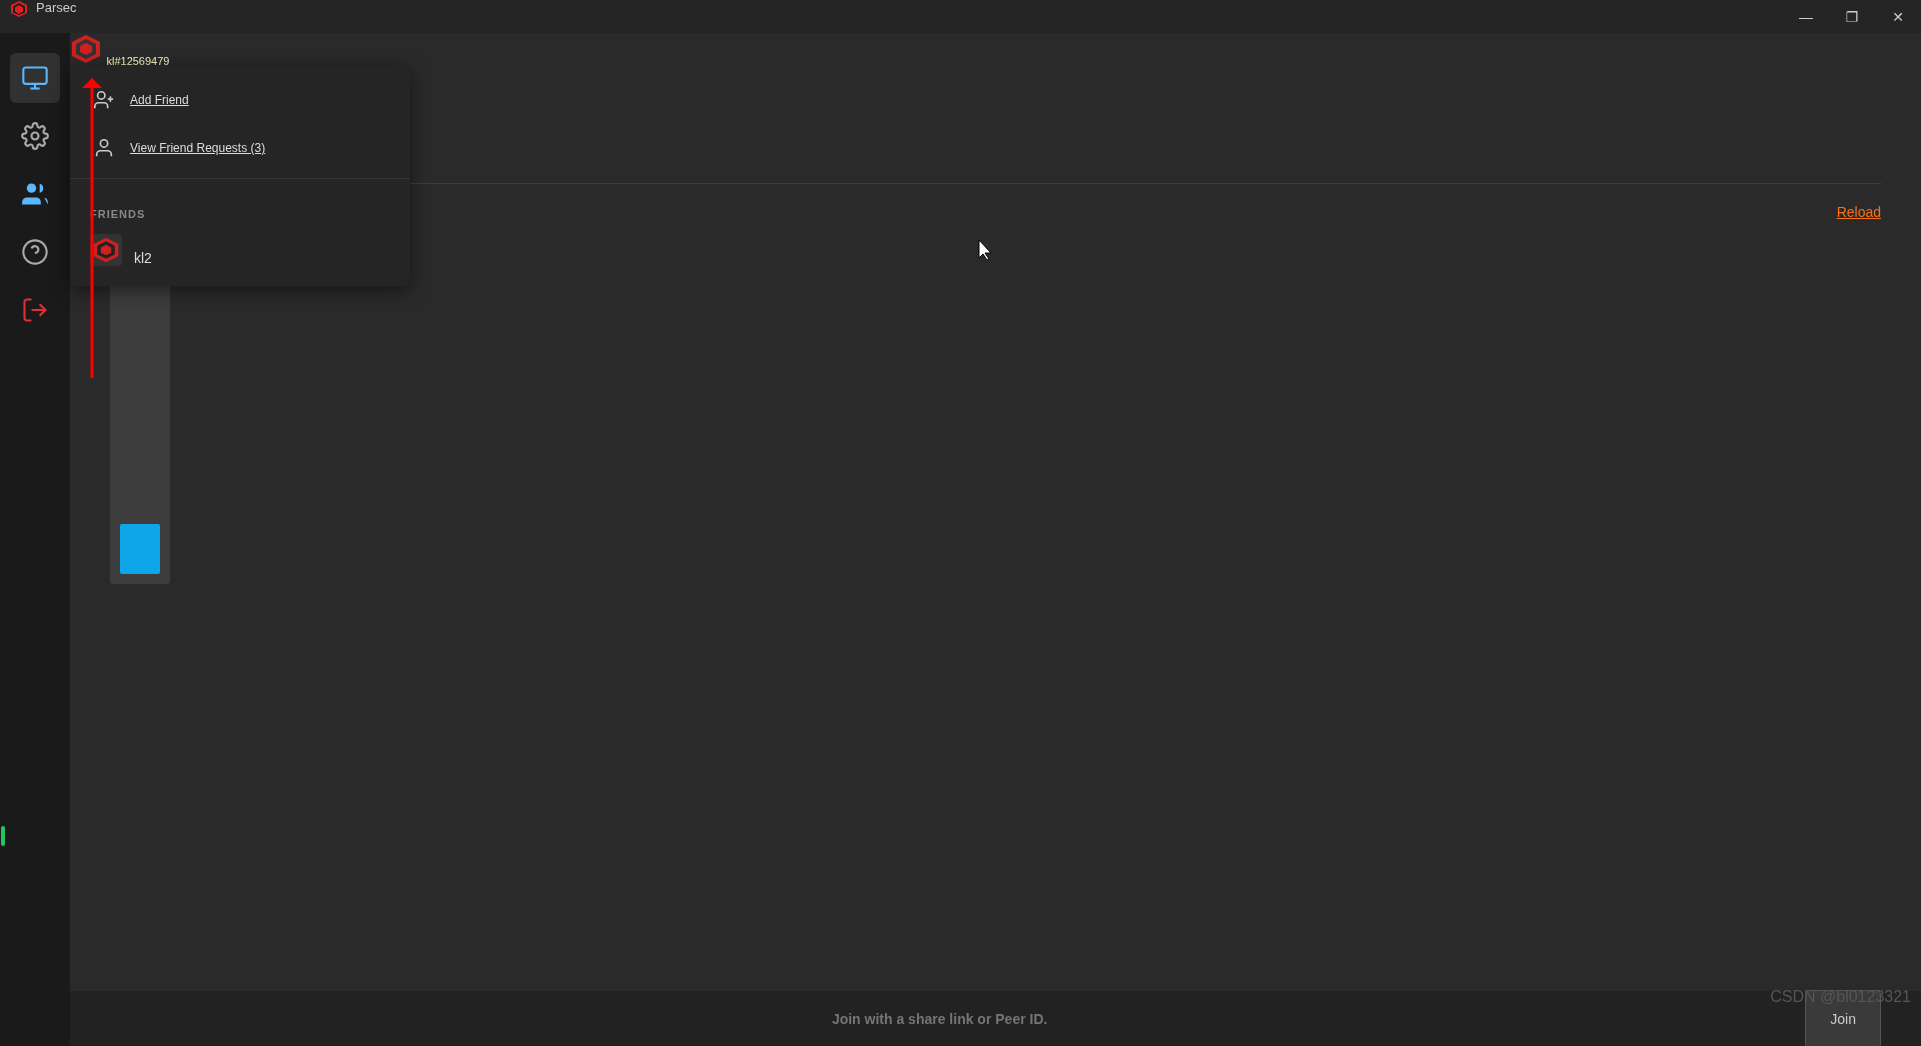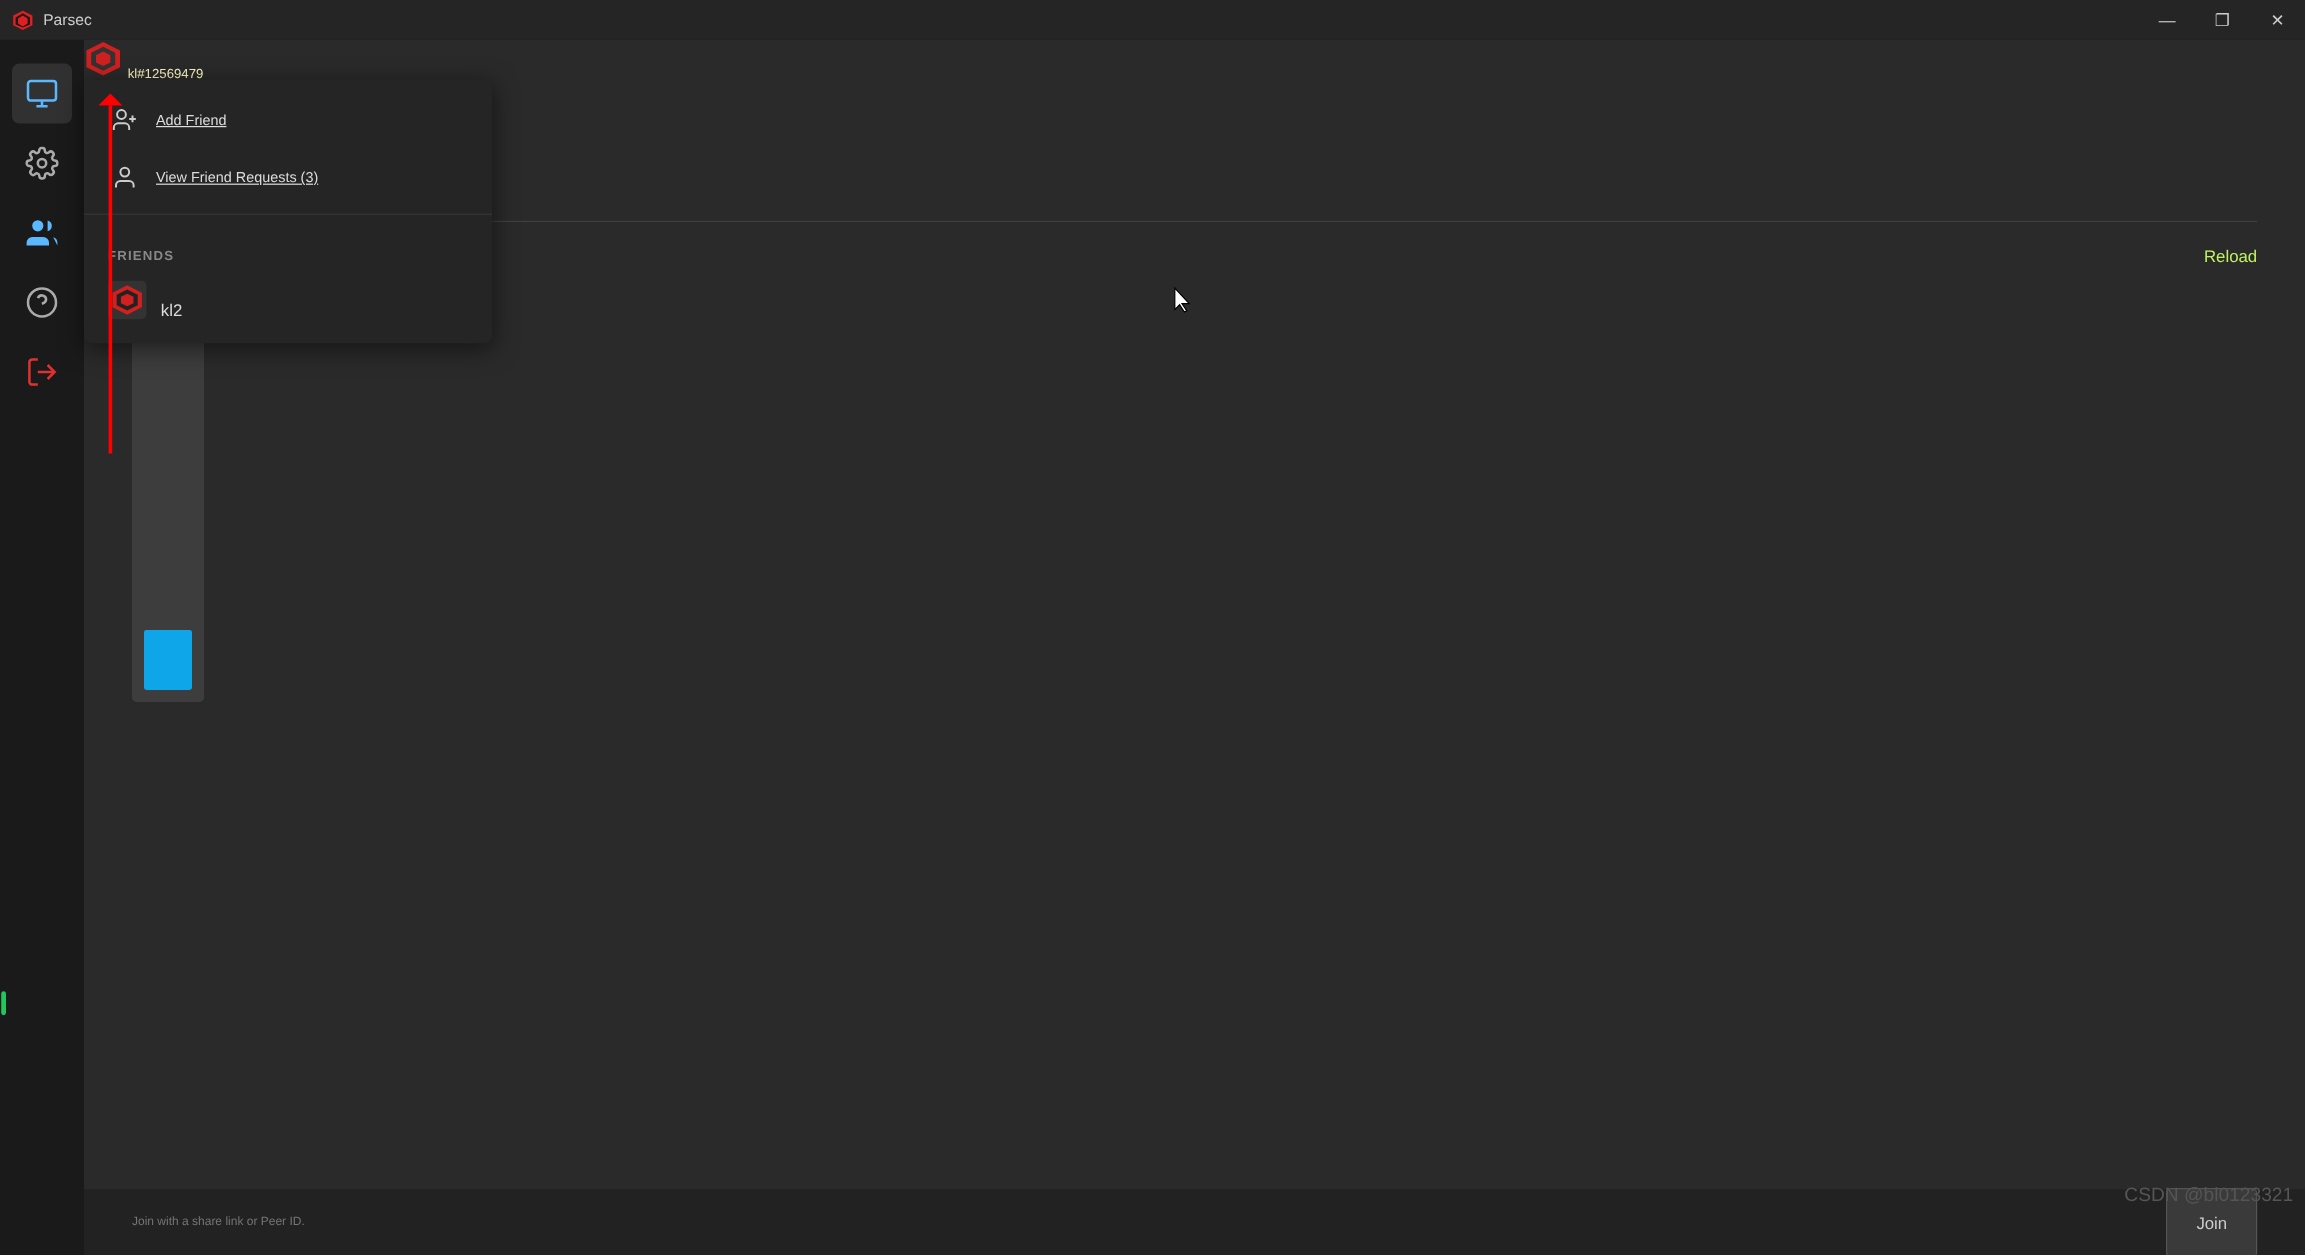--- a/index.html
+++ b/index.html
@@ -13,21 +13,20 @@
       overflow: hidden;
       position: relative;
     }
 
     
     #titlebar {
       width: 100%;
       height: 33px;
       background: #252525;
       display: flex;
-      align-items: center;
       padding: 0 10px;
       position: relative;
       z-index: 100;
     }
 
     #titlebar .app-icon {
       width: 18px;
       height: 18px;
       margin-right: 8px;
       display: flex;
@@ -244,25 +243,26 @@
     
     #content-body {
       padding: 20px 40px;
       position: relative;
     }
 
     #reload-btn {
       position: absolute;
       right: 40px;
       top: 20px;
-      color: #bef264;
+      color: #f97316;
       font-size: 14px;
       cursor: pointer;
       background: none;
       border: none;
+      text-decoration: underline;
     }
 
     
     #computer-card {
       position: absolute;
       left: 40px;
       top: 60px;
       width: 60px;
       height: 340px;
       background: #3a3a3a;
@@ -299,25 +299,26 @@
       align-items: center;
       padding: 0 40px;
       justify-content: flex-end;
       gap: 16px;
     }
 
     #peer-id-input {
       background: transparent;
       border: none;
       color: #666;
-      font-size: 10px;
+      font-size: 14px;
       outline: none;
       flex: 1;
-      text-align: left;
+      text-align: center;
       padding-right: 20px;
+      font-weight: bold;
     }
 
     #join-btn {
       background: #3a3a3a;
       border: 1px solid #555;
       color: #ccc;
       padding: 20px 24px;
       font-size: 14px;
       cursor: pointer;
       border-radius: 4px;

